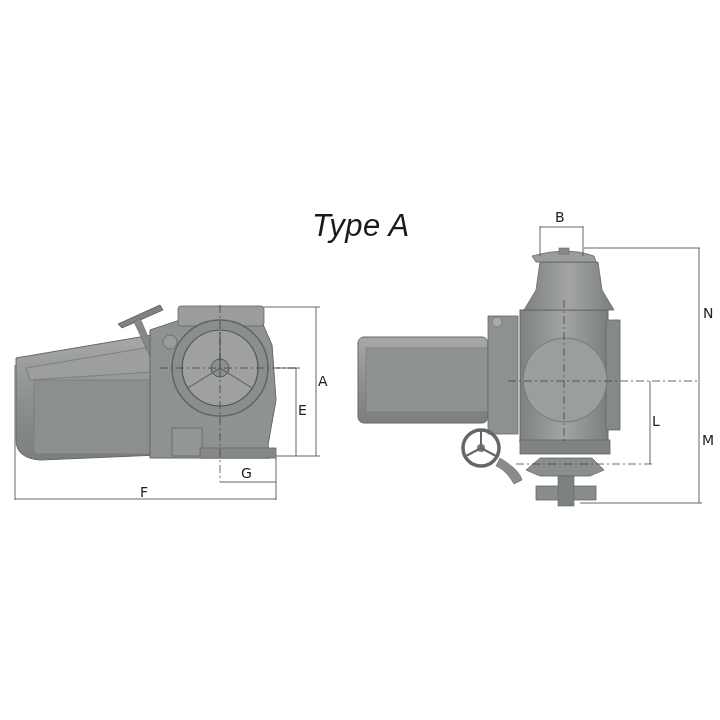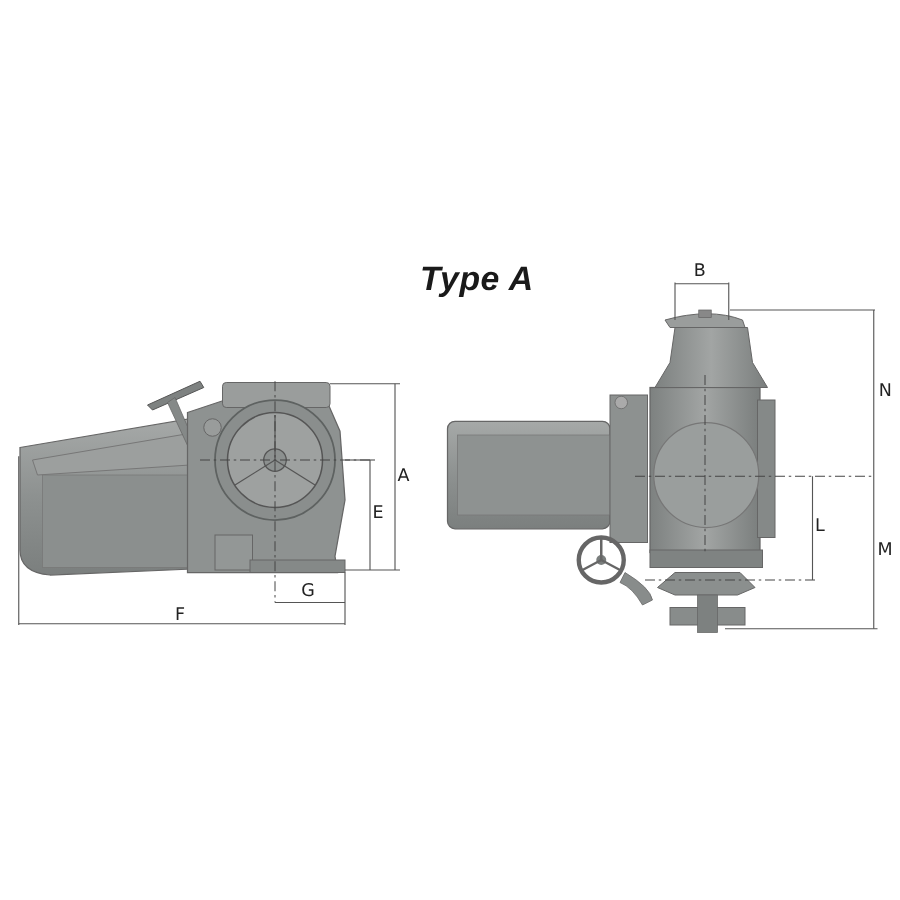--- a/index.html
+++ b/index.html
@@ -1,17 +1,17 @@
 <!DOCTYPE html>
 <html><head>
 <meta charset="utf-8">
 <style>
   html, body { margin:0; padding:0; background:#ffffff; }
   body { width:720px; height:720px; position:relative; overflow:hidden; font-family:"Liberation Sans", sans-serif; }
-  .title { position:absolute; left:336px; top:208px; font-size:27px; font-style:italic; color:#1a1a1a; letter-spacing:0.5px;font-weight:bold; }
+  .title { position:absolute; left:312px; top:208px; font-size:31px; font-style:italic; color:#1a1a1a; letter-spacing:0.5px; }
   .dim { position:absolute; font-size:14px; color:#222; font-family:"DejaVu Sans", sans-serif; }
   svg { position:absolute; left:0; top:0; }
 </style>
 </head>
 <body>
 
 <div class="title">Type A</div>
 
 <svg width="720" height="720" viewBox="0 0 720 720">
   <defs>

